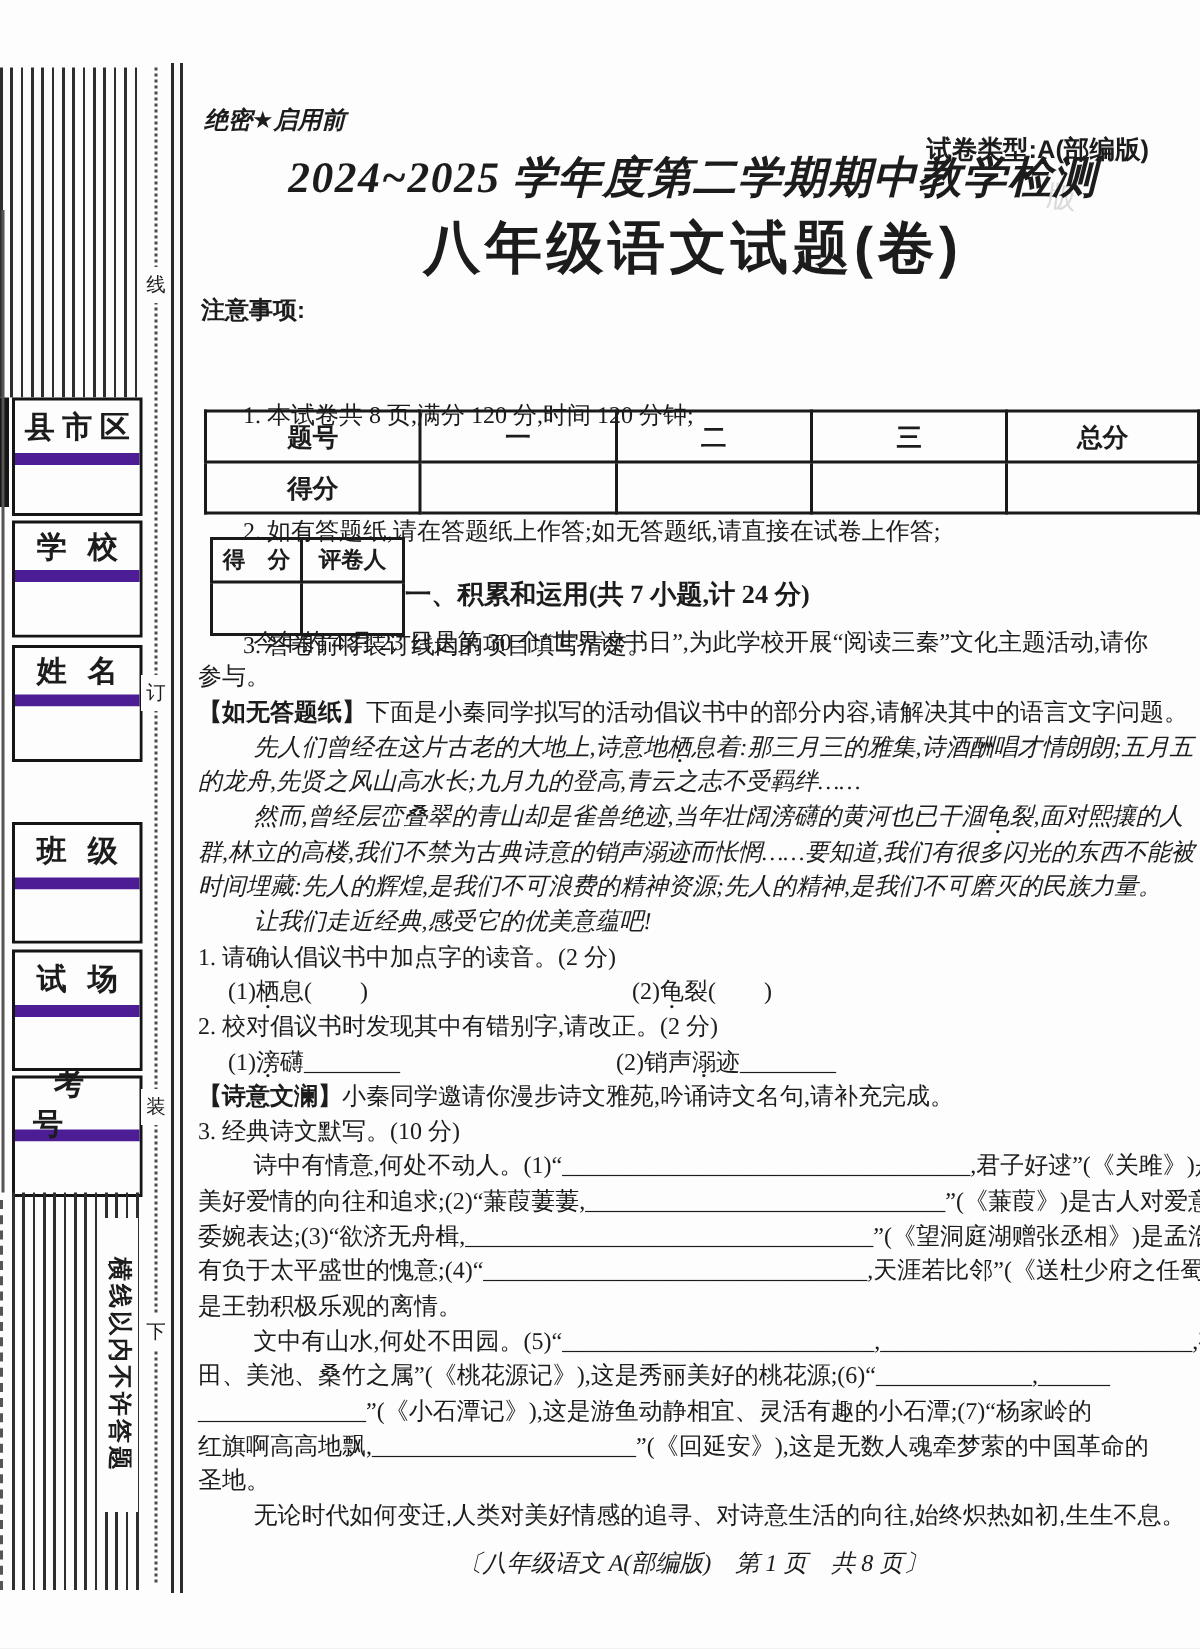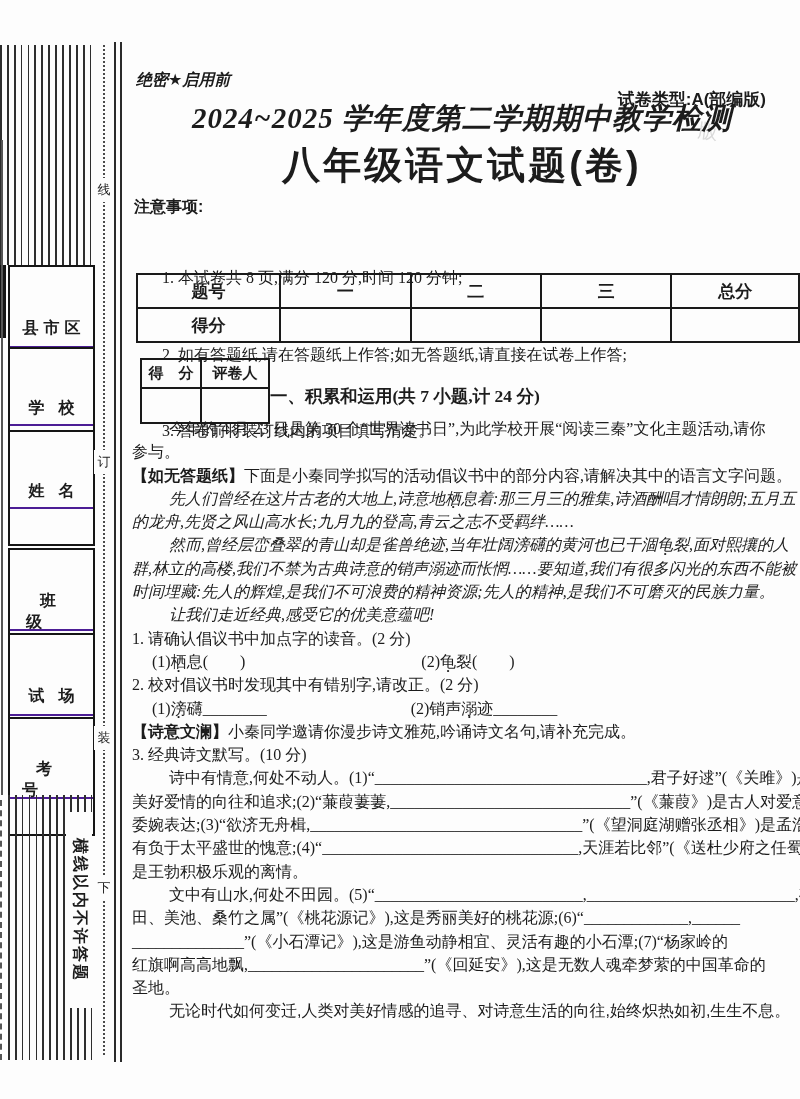--- a/index.html
+++ b/index.html
@@ -7,22 +7,22 @@
         font-family:"Liberation Serif","DejaVu Serif",serif;color:#1c1c1c;}
   
   .hatch{position:absolute;background:repeating-linear-gradient(90deg,#2e2e2e 0 1.7px,transparent 1.7px 6.9px);}
   .hatch-top{left:0;top:45px;width:95px;height:220px;}
   .hatch-bottom{left:8px;top:795px;width:87px;height:265px;}
   .no-answer{position:absolute;left:66px;top:812px;width:26px;height:196px;background:#fdfdfd;
              display:flex;align-items:center;justify-content:center;}
   .no-answer span{writing-mode:vertical-rl;text-orientation:sideways;font-size:16px;font-weight:600;
              font-family:"Liberation Sans","DejaVu Sans",sans-serif;letter-spacing:2px;white-space:nowrap;}
   .field{position:absolute;left:8px;width:83px;border:2px solid #151515;background:#fdfdfd;}
-  .field-label{display:flex;align-items:center;justify-content:center;border-bottom:2px solid #4c1d95;
-               font-weight:700;font-size:16px;margin-top:44px;}
+  .field-label{display:flex;align-items:center;justify-content:center;border-bottom:8px solid #4c1d95;
+               font-weight:700;font-size:20px;}
   .ls2{letter-spacing:14px;text-indent:14px;}
   .ls3{letter-spacing:5px;text-indent:5px;}
   .field-box{background:#fdfdfd;}
   .bind-line{position:absolute;left:103px;top:45px;height:1010px;border-left:2px dotted #4a4a4a;}
   .bind-char{position:absolute;left:94px;width:20px;text-align:center;background:#fdfdfd;
              font-size:13px;padding:3px 0;}
   .vline{position:absolute;top:42px;height:1020px;width:2px;background:#2b2b2b;}
   .edge-bar{position:absolute;left:0;top:265px;width:6px;height:73px;background:#151515;}
   .edge-line{position:absolute;left:1px;top:140px;width:2px;height:655px;background:#555;}
   .edge-dash{position:absolute;left:0;top:800px;height:260px;border-left:2px dashed #555;}
@@ -68,21 +68,21 @@
   </div>
   <div class="field" style="top:347px;">
     <div class="field-label ls2" style="height:31px;">学校</div>
     <div class="field-box" style="height:35px;"></div>
   </div>
   <div class="field" style="top:430px;text-align:center;">
     <div class="field-label ls2" style="height:31px;">姓名</div>
     <div class="field-box" style="height:35px;"></div>
   </div>
   <div class="field" style="top:548px;">
-    <div class="field-label ls2" style="height:35px;padding-left:16px;">班级</div>
+    <div class="field-label ls2" style="height:35px;">班级</div>
     <div class="field-box" style="height:34px;"></div>
   </div>
   <div class="field" style="top:633px;">
     <div class="field-label ls2" style="height:35px;">试场</div>
     <div class="field-box" style="height:34px;"></div>
   </div>
   <div class="field" style="top:717px;">
     <div class="field-label ls2" style="height:34px;padding-left:12px;">考号</div>
     <div class="field-box" style="height:35px;"></div>
   </div>
@@ -175,14 +175,15 @@
         <div class="line song">有负于太平盛世的愧意;(4)“________________________________,天涯若比邻”(《送杜少府之任蜀州》)</div>
         <div class="line song">是王勃积极乐观的离情。</div>
         <div class="line song indent">文中有山水,何处不田园。(5)“__________________________,__________________________,有良</div>
         <div class="line song">田、美池、桑竹之属”(《桃花源记》),这是秀丽美好的桃花源;(6)“_____________,______</div>
         <div class="line song">______________”(《小石潭记》),这是游鱼动静相宜、灵活有趣的小石潭;(7)“杨家岭的</div>
         <div class="line song">红旗啊高高地飘,______________________”(《回延安》),这是无数人魂牵梦萦的中国革命的</div>
         <div class="line song">圣地。</div>
         <div class="line heiline indent">无论时代如何变迁,人类对美好情感的追寻、对诗意生活的向往,始终炽热如初,生生不息。</div>
       </div>
 
+    <div class="footer">〔八年级语文 A(部编版)　第 1 页　共 8 页〕</div>
   </div>
 </div>
 
 </body></html>

